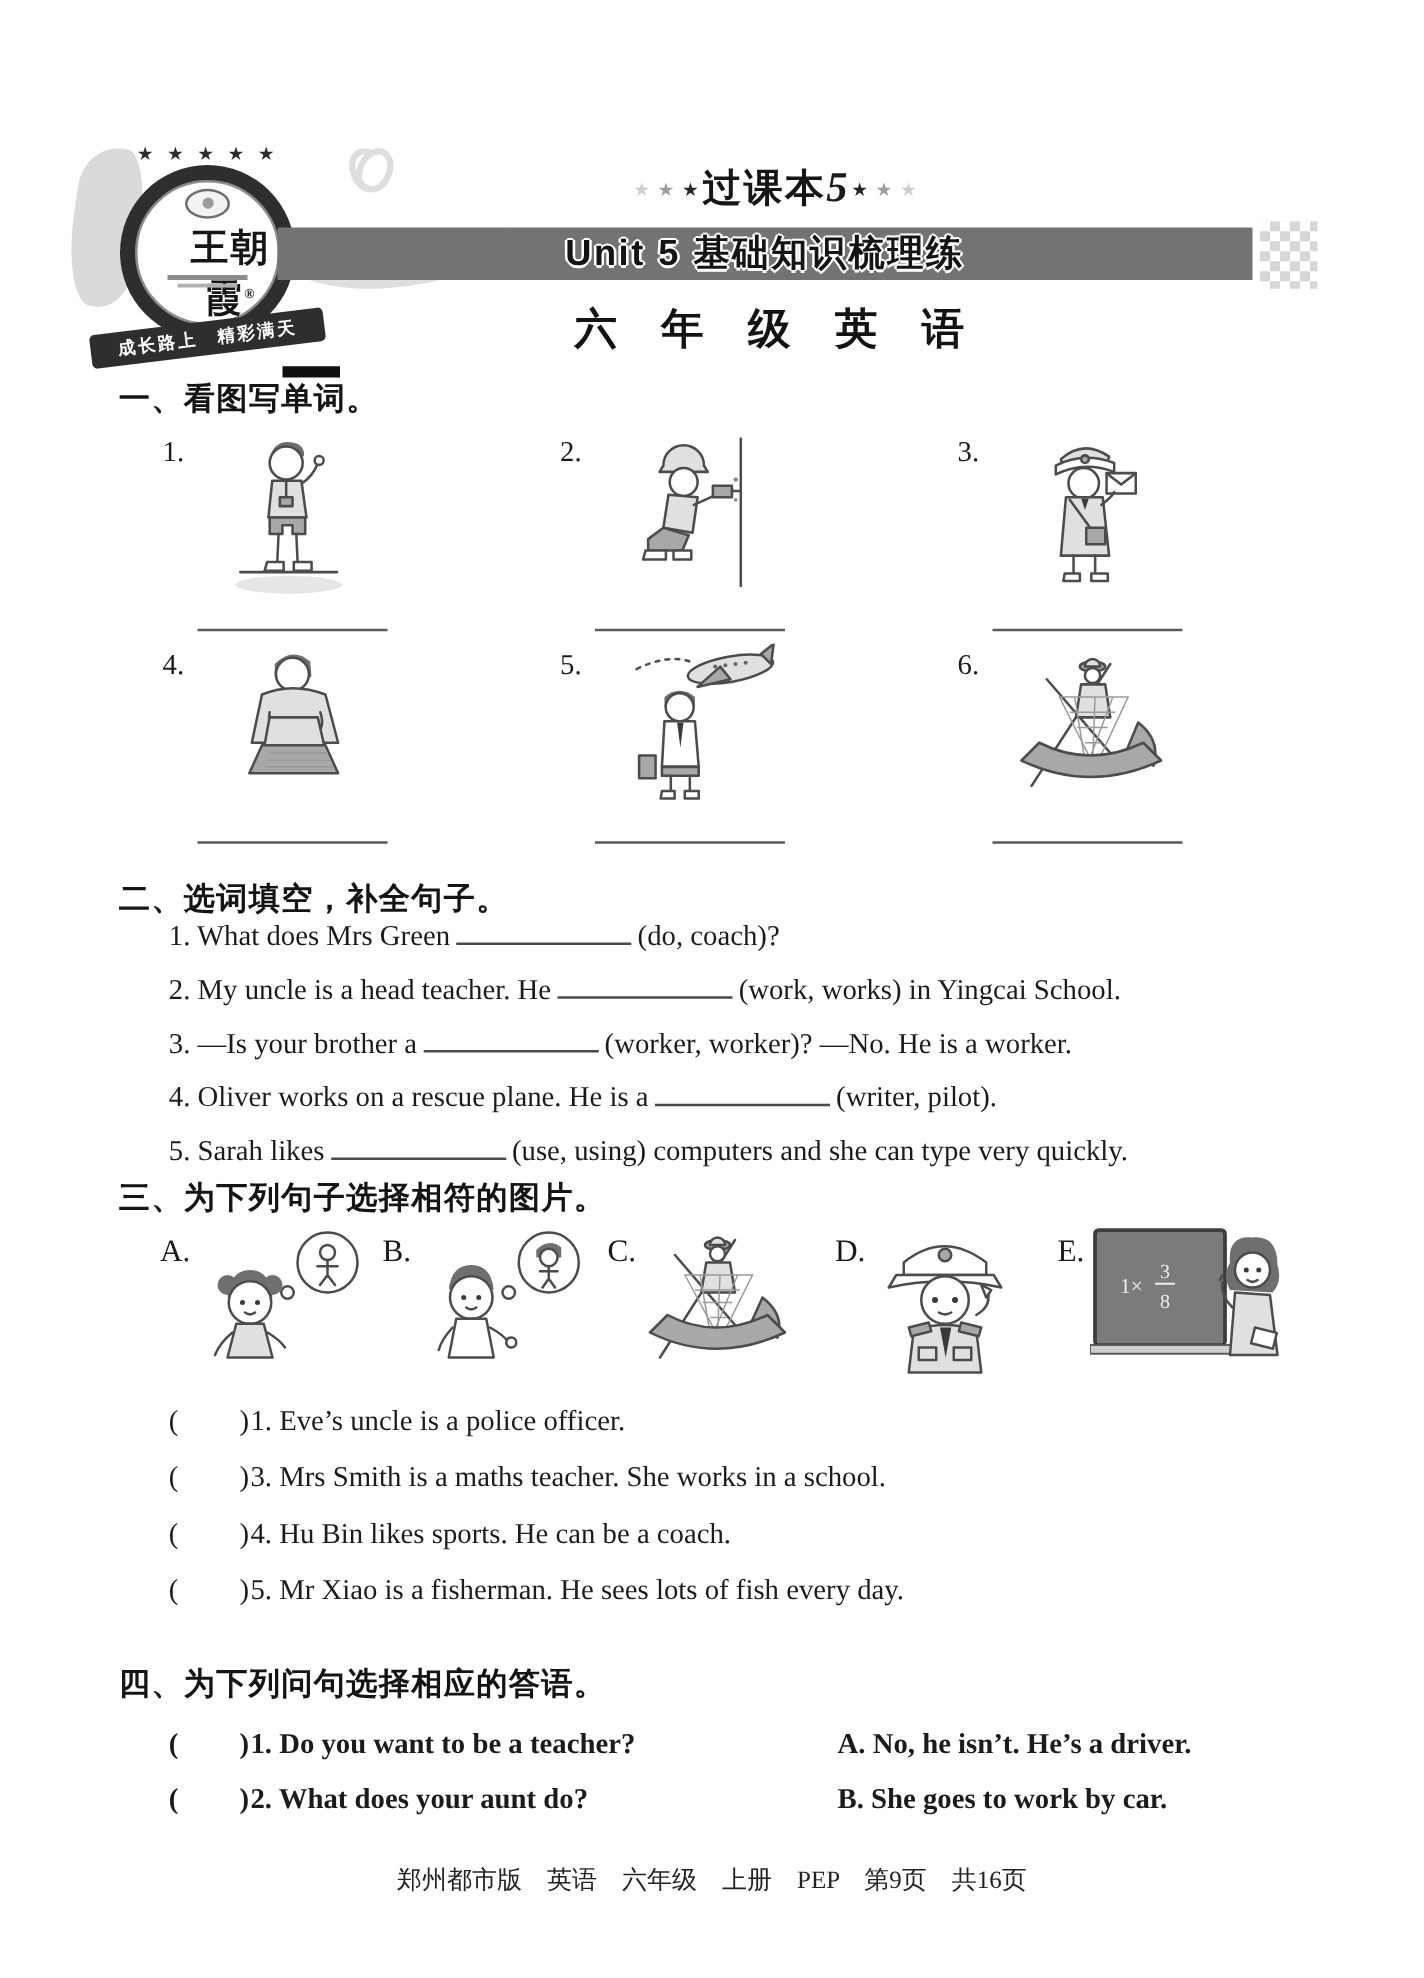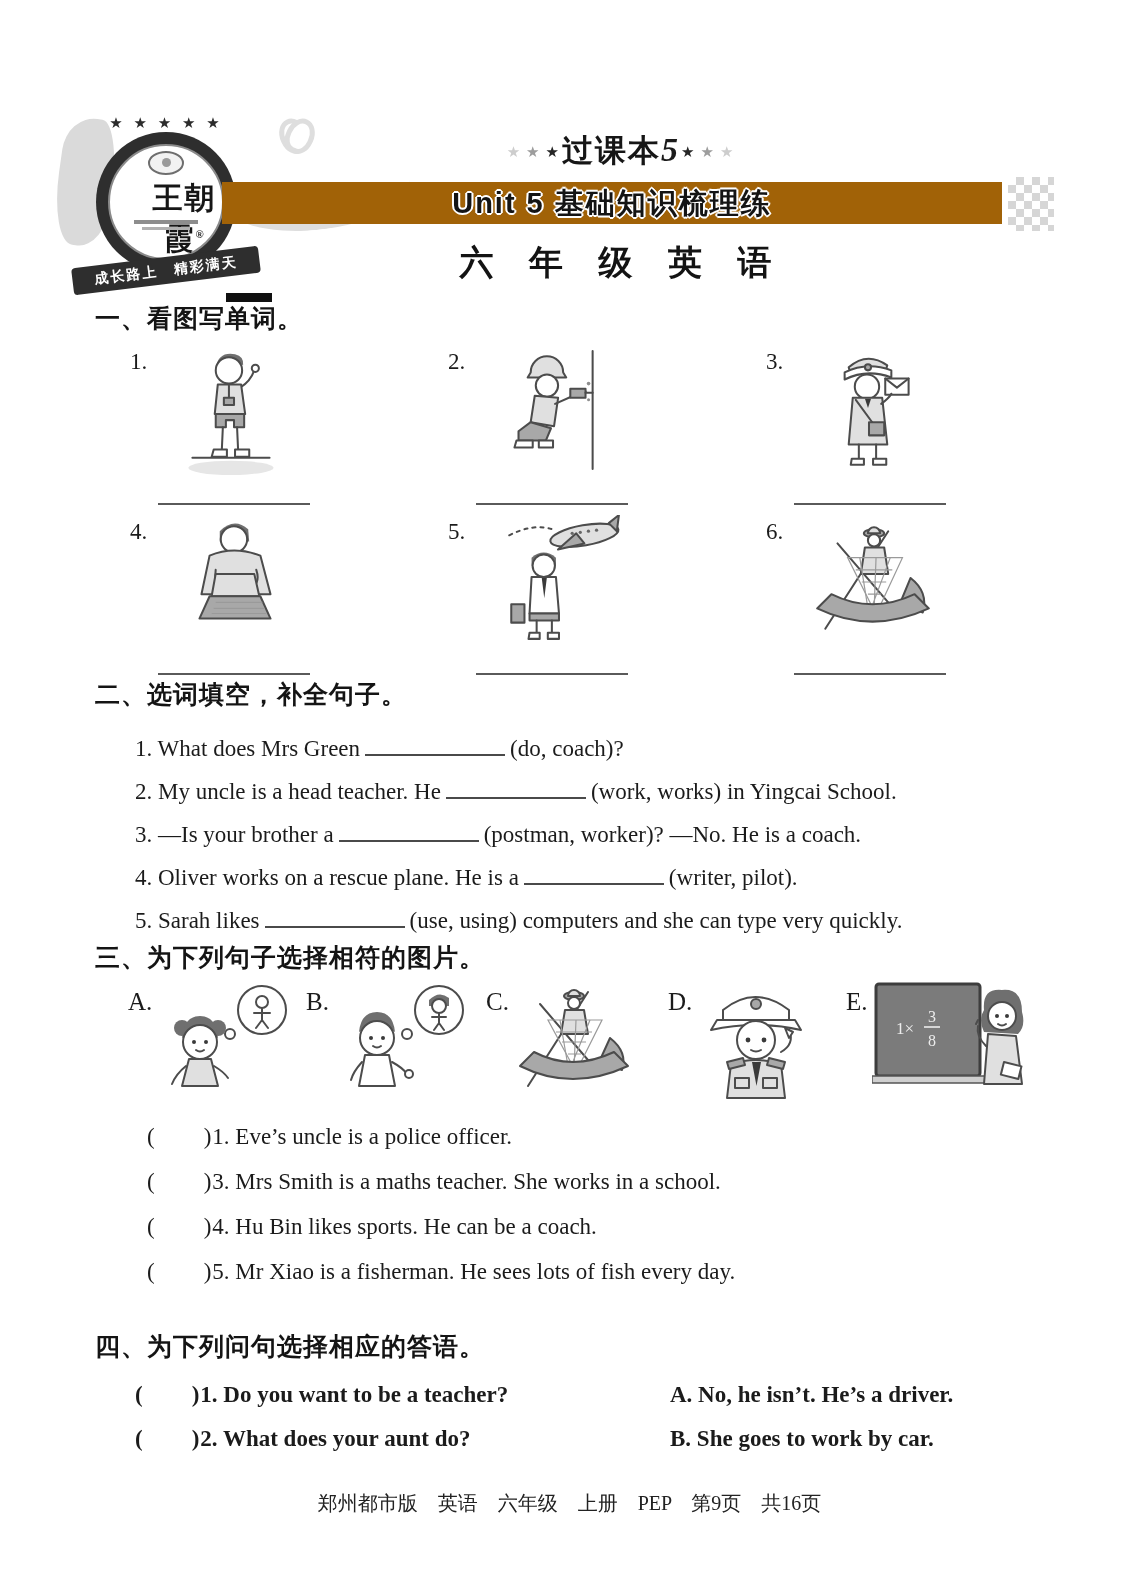--- a/index.html
+++ b/index.html
@@ -47,60 +47,60 @@
     text-align:center; line-height:27px; letter-spacing:2px; }
   .badge-bar { position:absolute; left:140px; bottom:-22px; width:46px; height:9px; background:#101010; }
 
   
   .star-line { position:absolute; left:430px; top:130px; width:380px; text-align:center; white-space:nowrap; }
   .star-line .star { font-family:"DejaVu Sans", sans-serif; font-size:15px; vertical-align:4px; margin:0 3px; }
   .star-c1 { color:#cdcdcd; } .star-c2 { color:#9d9d9d; } .star-c3 { color:#262626; }
   .star-title { font-family:Liberation Sans, sans-serif; font-weight:bold; font-size:31px; color:#161616; letter-spacing:2px; }
   .star-num { font-family:"Liberation Serif", serif; font-weight:bold; font-style:italic; font-size:34px; }
 
-  .unit-band { position:absolute; left:222px; top:182px; width:780px; height:42px; background:#a16207; }
+  .unit-band { position:absolute; left:222px; top:182px; width:780px; height:42px; background:#737373; }
   .unit-band-text { display:block; text-align:center; line-height:42px;
     font-family:"Liberation Sans", sans-serif; font-weight:bold; font-size:29px; color:#141414;
     letter-spacing:2px;
     text-shadow:-2px 0 #fff, 2px 0 #fff, 0 -2px #fff, 0 2px #fff, -1px -1px #fff, 1px 1px #fff, -1px 1px #fff, 1px -1px #fff; }
   .checker { position:absolute; left:1008px; top:177px; width:46px; height:54px;
     background-image:
       linear-gradient(45deg,#d6d6d6 25%,transparent 25%,transparent 75%,#d6d6d6 75%),
       linear-gradient(45deg,#d6d6d6 25%,transparent 25%,transparent 75%,#d6d6d6 75%);
     background-size:16px 16px; background-position:0 0, 8px 8px; }
 
   .page-title { position:absolute; left:0; top:240px; width:100%; padding-left:105px;
     text-align:center; font-family:"Liberation Sans", sans-serif; font-weight:bold;
     font-size:34px; letter-spacing:13px; color:#131313; }
 
   
   .sec-h { position:absolute; left:95px; font-family:"Liberation Sans", sans-serif;
     font-weight:bold; font-size:25px; color:#141414; letter-spacing:1px; }
-  .h1 { top:302px; } .h2 { top:678px; } .h3 { top:941px; } .h4 { top:1330px; }
+  .h1 { top:302px; } .h2 { top:702px; } .h3 { top:941px; } .h4 { top:1330px; }
 
   
   .grid { position:absolute; left:130px; width:960px; display:flex; }
   .g1 { top:345px; } .g2 { top:515px; }
   .cell { position:relative; width:318px; height:162px; }
   .cell-num { position:absolute; left:0; top:4px; font-size:23px; }
   .cell-img { position:absolute; left:42px; top:0; }
   .blankline { position:absolute; left:28px; bottom:2px; width:152px; border-bottom:2px solid #5a5a5a; }
 
   
   .s2 { position:absolute; left:135px; top:727px; width:960px; font-size:23px; }
   .s2 .line { height:43px; line-height:43px; white-space:nowrap; }
   .blank { display:inline-block; width:140px; height:0.95em; border-bottom:2px solid #4a4a4a; margin:0 5px; }
 
   
   .opts { position:absolute; left:128px; top:980px; width:990px; display:flex; }
   .opt { position:relative; display:flex; align-items:flex-start; }
   .opt-label { font-size:25px; margin:8px 4px 0 0; }
   .optA { width:178px; } .optB { width:180px; } .optC { width:182px; } .optD { width:178px; } .optE { width:230px; }
 
-  .s3items { position:absolute; left:147px; top:1114px; font-size:23px; }
+  .s3items { position:absolute; left:135px; top:1114px; font-size:23px; }
   .s3items .line { height:45px; line-height:45px; white-space:nowrap; }
   .bracket { letter-spacing:1px; }
 
   
   .s4items { position:absolute; left:135px; top:1373px; font-size:23px; }
   .s4items .row { display:flex; height:44px; line-height:44px; white-space:nowrap;font-weight:bold; }
   .s4items .q { width:535px; }
 
   
   .footer { position:absolute; left:0; top:1490px; width:100%; text-align:center;
@@ -282,21 +282,21 @@
         </svg>
       </div>
       <div class="blankline"></div>
     </div>
   </div>
 
   <div class="sec-h h2">二、选词填空，补全句子。</div>
   <div class="s2">
     <div class="line"><span>1. What does Mrs Green</span><span class="blank"></span><span>(do, coach)?</span></div>
     <div class="line"><span>2. My uncle is a head teacher. He</span><span class="blank"></span><span>(work, works) in Yingcai School.</span></div>
-    <div class="line"><span>3. —Is your brother a</span><span class="blank"></span><span>(postman, worker)?  —No. He is a coach.</span></div>
+    <div class="line"><span>3. —Is your brother a</span><span class="blank"></span><span>(worker, worker)?  —No. He is a worker.</span></div>
     <div class="line"><span>4. Oliver works on a rescue plane. He is a</span><span class="blank"></span><span>(writer, pilot).</span></div>
     <div class="line"><span>5. Sarah likes</span><span class="blank"></span><span>(use, using) computers and she can type very quickly.</span></div>
   </div>
 
   <div class="sec-h h3">三、为下列句子选择相符的图片。</div>
 
   <div class="opts">
     <div class="opt optA">
       <span class="opt-label">A.</span>
       <div>

